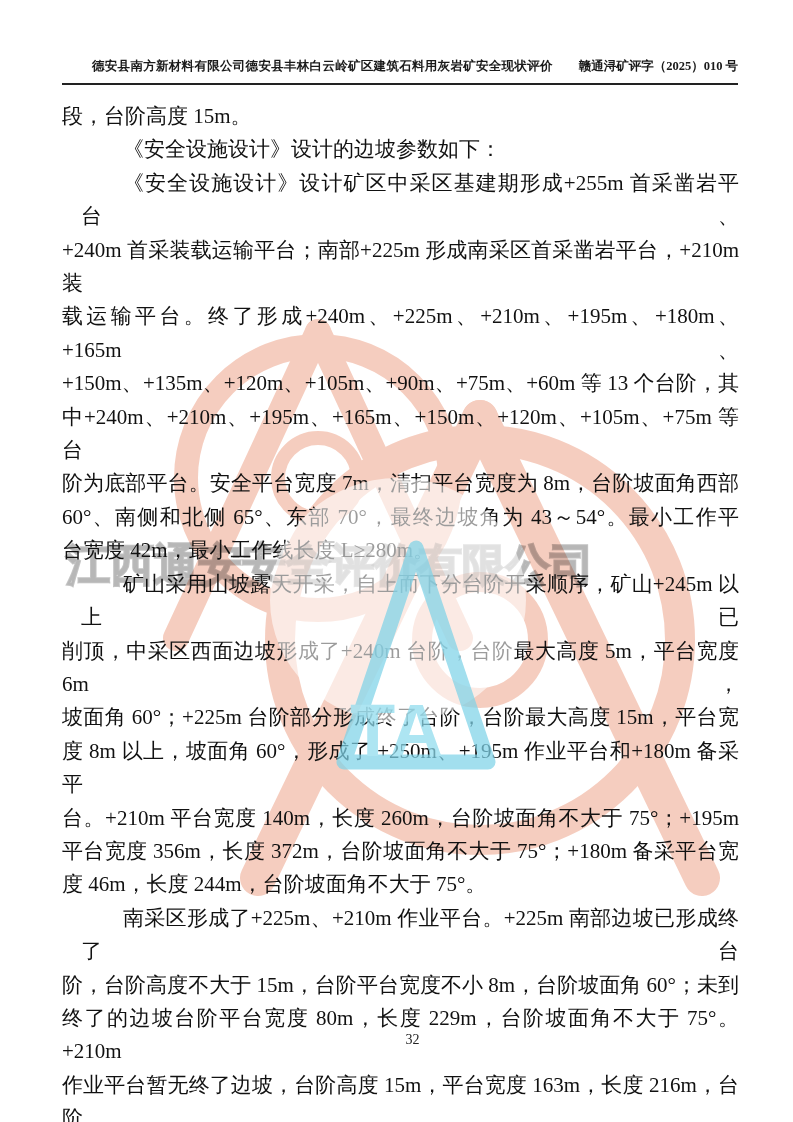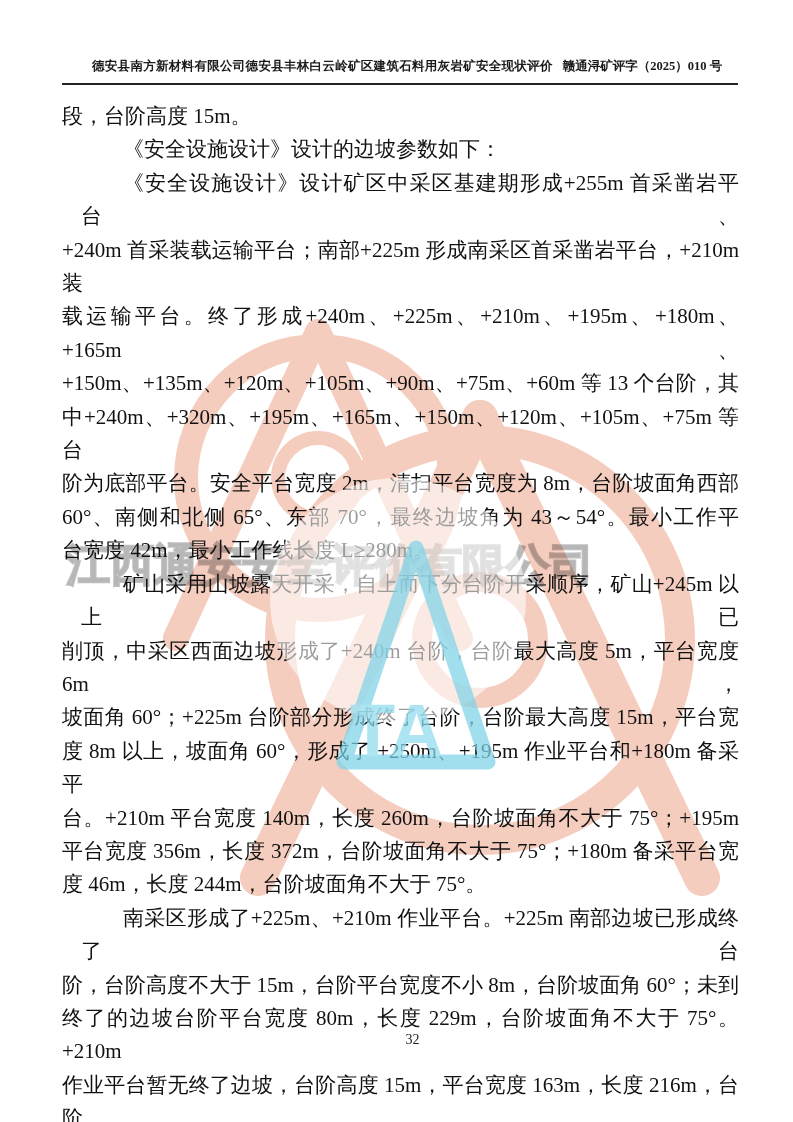--- a/index.html
+++ b/index.html
@@ -8,21 +8,21 @@
     width:793px;height:1122px;
     background:#ffffff;
     margin:0 auto;
     overflow:hidden;
     font-family:"Liberation Serif","DejaVu Serif",serif;
     color:#111;
   }
   
   .header{
     position:absolute;left:62px;top:58px;width:676px;
-    display:flex;justify-content:flex-start;align-items:flex-end;
+    display:flex;justify-content:space-between;align-items:flex-end;
     font-size:12.5px;font-weight:bold;color:#1a1a1a;
     padding-bottom:8px;
     border-bottom:2px solid #222;
     box-sizing:border-box;
   }
   .header .h-title{padding-left:30px;letter-spacing:.3px;}
   .header .h-num{white-space:nowrap;padding-left:10px;}
   
   .body-text{
     position:absolute;left:62px;top:100px;width:677px;
@@ -77,22 +77,22 @@
     </g>
   </svg>
 
   <div class="body-text">
     <div class="ln">段，台阶高度 15m。</div>
     <div class="ln ind">《安全设施设计》设计的边坡参数如下：</div>
     <div class="ln ind j">《安全设施设计》设计矿区中采区基建期形成+255m 首采凿岩平台、</div>
     <div class="ln j">+240m 首采装载运输平台；南部+225m 形成南采区首采凿岩平台，+210m 装</div>
     <div class="ln j">载运输平台。终了形成+240m、+225m、+210m、+195m、+180m、+165m、</div>
     <div class="ln j">+150m、+135m、+120m、+105m、+90m、+75m、+60m 等 13 个台阶，其</div>
-    <div class="ln j">中+240m、+320m、+195m、+165m、+150m、+120m、+105m、+75m 等台</div>
-    <div class="ln j">阶为底部平台。安全平台宽度 2m，清扫平台宽度为 8m，台阶坡面角西部</div>
+    <div class="ln j">中+240m、+210m、+195m、+165m、+150m、+120m、+105m、+75m 等台</div>
+    <div class="ln j">阶为底部平台。安全平台宽度 7m，清扫平台宽度为 8m，台阶坡面角西部</div>
     <div class="ln j">60°、南侧和北侧 65°、东部 70°，最终边坡角为 43～54°。最小工作平</div>
     <div class="ln">台宽度 42m，最小工作线长度 L≥280m。</div>
     <div class="ln ind j">矿山采用山坡露天开采，自上而下分台阶开采顺序，矿山+245m 以上已</div>
     <div class="ln j">削顶，中采区西面边坡形成了+240m 台阶，台阶最大高度 5m，平台宽度 6m，</div>
     <div class="ln j">坡面角 60°；+225m 台阶部分形成终了台阶，台阶最大高度 15m，平台宽</div>
     <div class="ln j">度 8m 以上，坡面角 60°，形成了 +250m、+195m 作业平台和+180m 备采平</div>
     <div class="ln j">台。+210m 平台宽度 140m，长度 260m，台阶坡面角不大于 75°；+195m</div>
     <div class="ln j">平台宽度 356m，长度 372m，台阶坡面角不大于 75°；+180m 备采平台宽</div>
     <div class="ln">度 46m，长度 244m，台阶坡面角不大于 75°。</div>
     <div class="ln ind j">南采区形成了+225m、+210m 作业平台。+225m 南部边坡已形成终了台</div>

